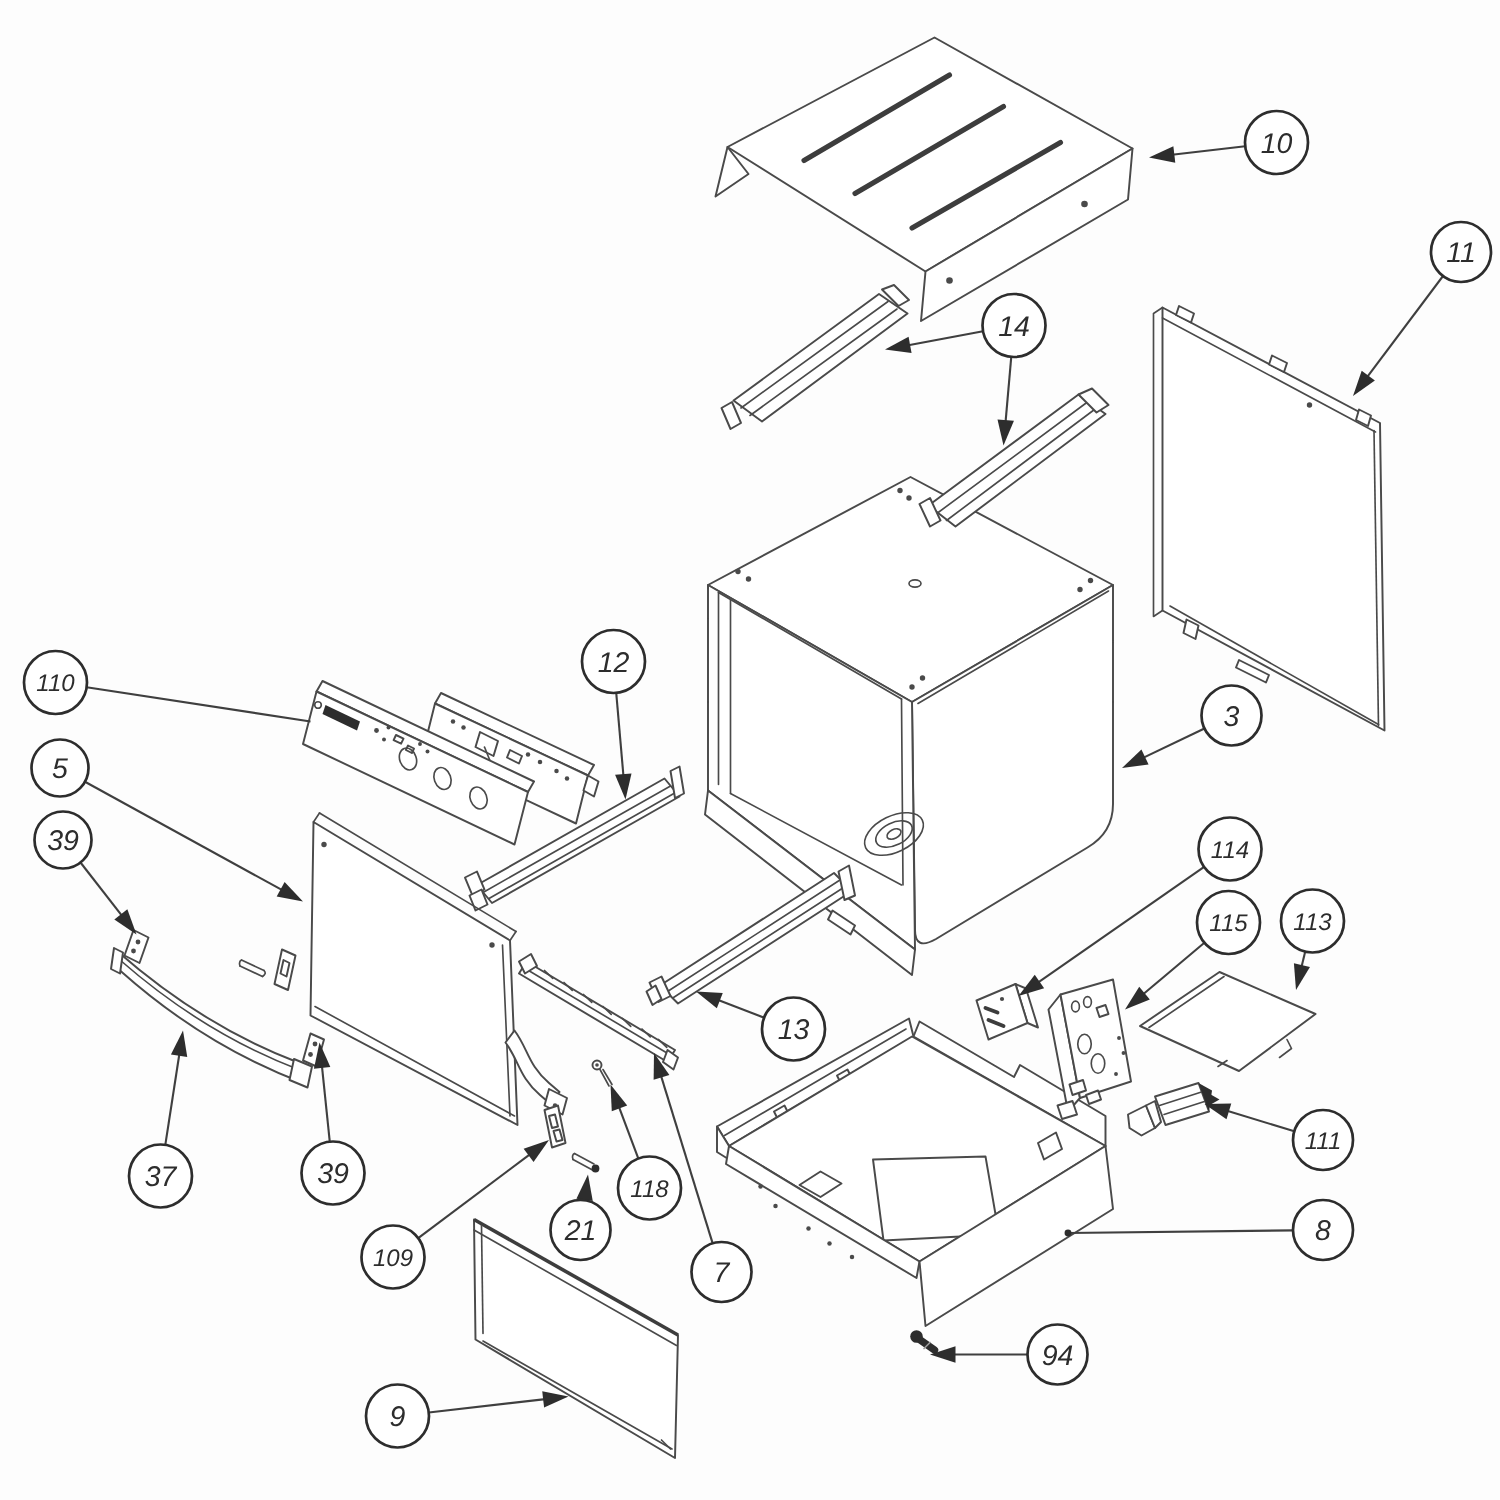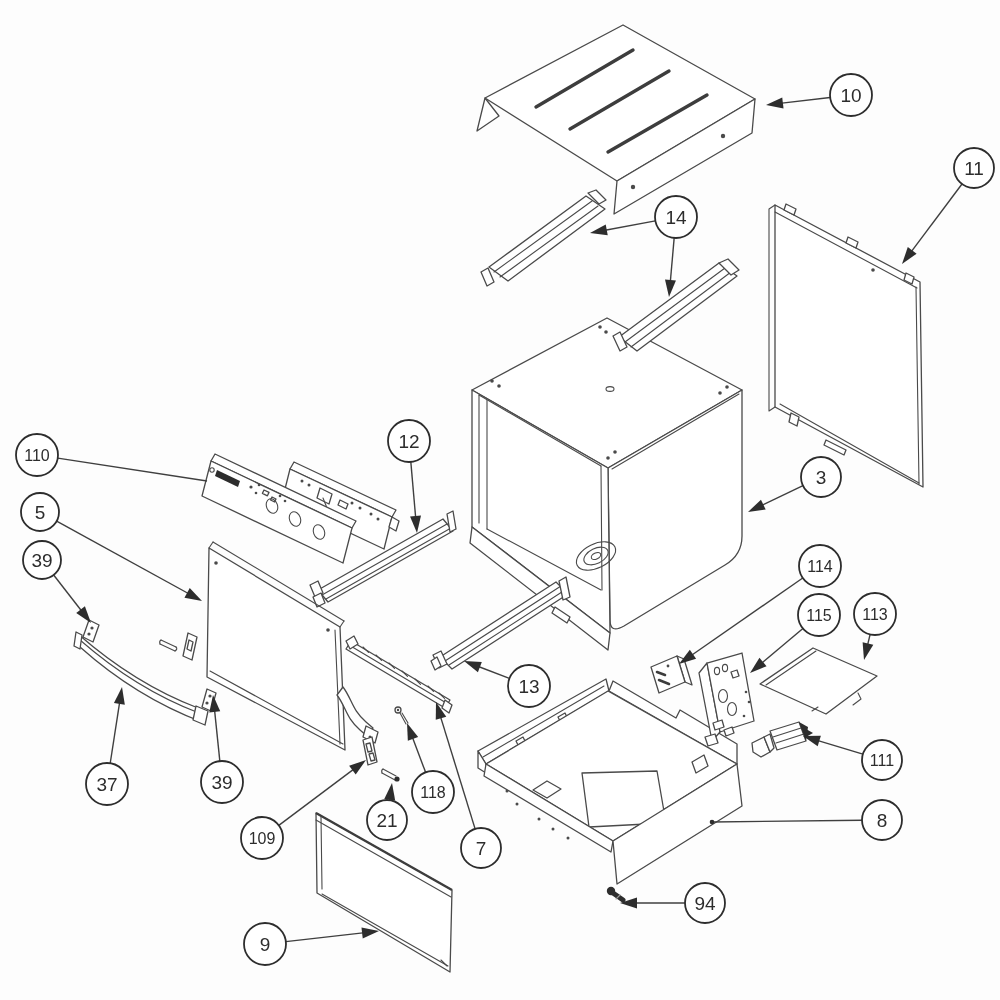--- a/index.html
+++ b/index.html
@@ -1,17 +1,17 @@
 <!DOCTYPE html>
 <html><head>
 <meta charset="utf-8">
 <style>
   html,body{margin:0;padding:0;background:#ffffff;}
   .stage{position:relative;width:1000px;height:1000px;background:#fdfdfd;overflow:hidden;
-         font-family:"Liberation Sans",sans-serif;}
+         font-family:"Liberation Sans",sans-serif;font-style:italic;}
   svg{position:absolute;left:0;top:0;}
   
   .o{fill:#ffffff;stroke:#4a4a4a;stroke-width:1.3;stroke-linejoin:round;}
   .l{fill:none;stroke:#4a4a4a;stroke-width:1.1;stroke-linecap:round;stroke-linejoin:round;}
   .s{fill:none;stroke:#3d3d3d;stroke-width:3.4;stroke-linecap:round;}
   .d{fill:#2d2d2d;stroke:none;}
   .dt{fill:#4a4a4a;stroke:none;}
   
   .leader{stroke:#3f3f3f;stroke-width:1.4;fill:none;}
   .arrowhead{fill:#2d2d2d;stroke:none;}

